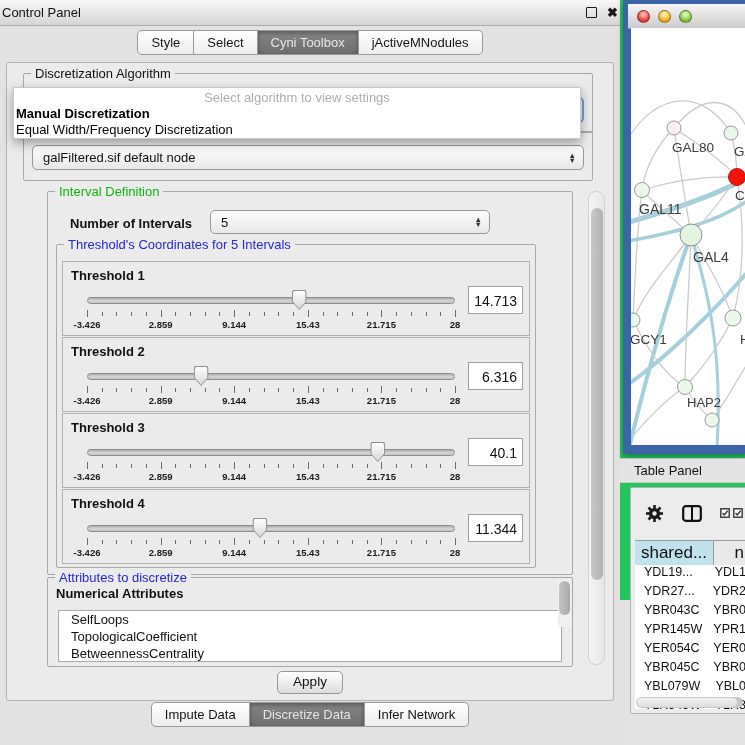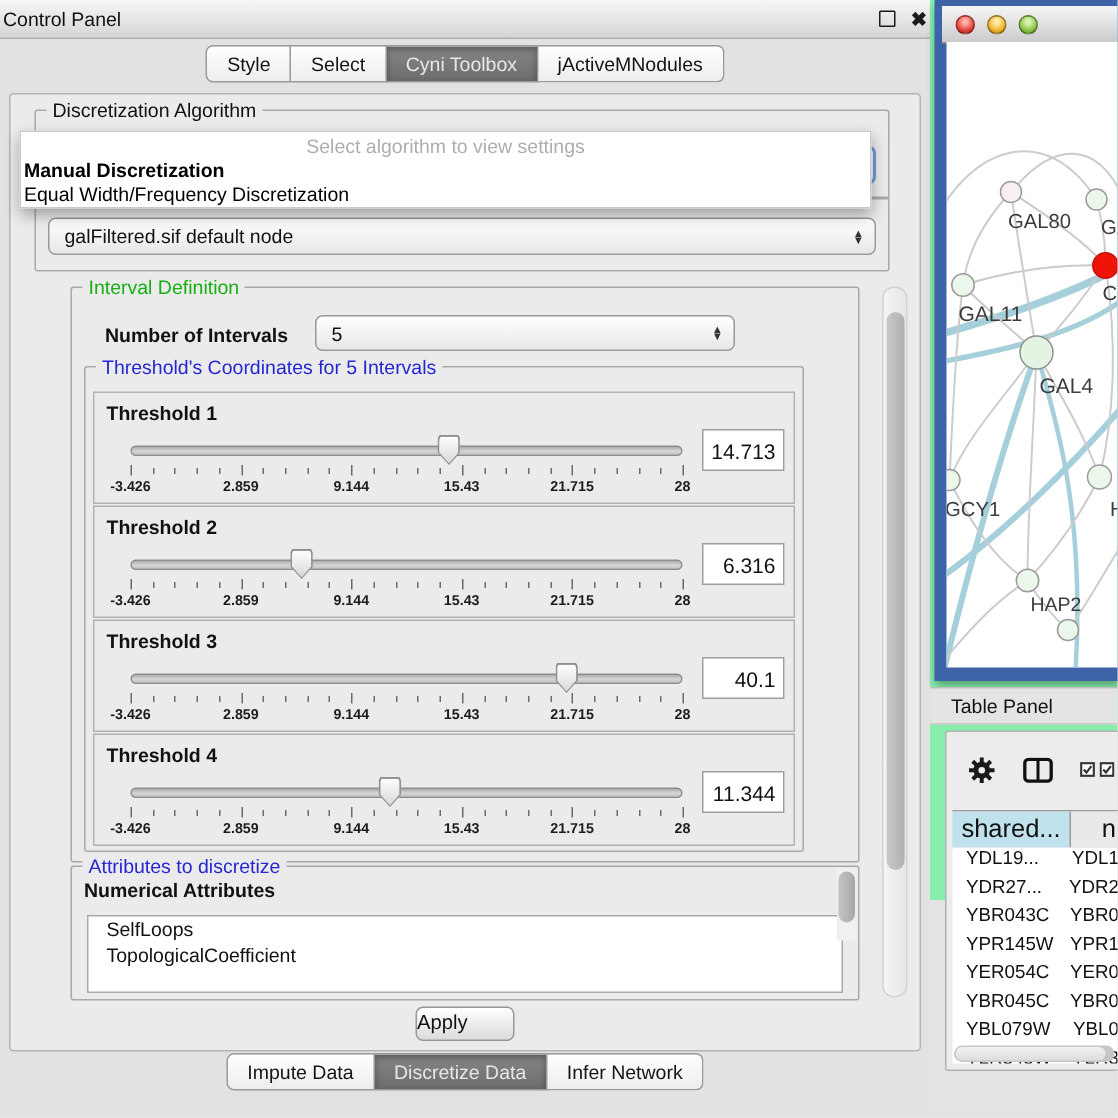--- a/index.html
+++ b/index.html
@@ -76,24 +76,24 @@
           font-size:14px;color:#111;text-align:right;line-height:28px;padding-right:5px;box-sizing:border-box}
 
   
   #attr-list{position:absolute;left:10px;top:32px;width:502px;height:50px;background:#fff;border:1px solid #a9a9a9;overflow:hidden}
   .list-item{font-size:13px;color:#111;padding-left:12px;height:17px;line-height:17px;white-space:nowrap}
   #attr-vscroll{position:absolute;right:1px;top:1px;width:13px;height:48px;background:#f0f0f0}
   #attr-vscroll .vthumb{position:absolute;left:1px;right:1px;top:2px;height:34px;background:linear-gradient(90deg,#c4c4c4,#a8a8a8);border-radius:6px}
 
   #apply-btn{left:50%;transform:translateX(-50%);top:608px;width:64px;height:21px;
              background:linear-gradient(#ffffff,#dcdcdc);border:1px solid #969696;border-radius:5px;
-             font-size:13.5px;color:#111;line-height:20px}
+             font-size:13.5px;color:#111;text-align:center;line-height:20px}
 
   
-  #right-side{left:620px;top:0;width:125px;height:600px;background:#86efac}
+  #right-side{left:620px;top:0;width:125px;height:600px;background:#22c55e}
   #net-window{position:absolute;left:3px;top:0;right:-2px;height:454px;background:#3c64a7;
               box-shadow:0 3px 6px rgba(0,0,0,.35)}
   #net-titlebar{position:absolute;left:5px;top:4px;right:0;height:24px;
               background:linear-gradient(#f6f6f6,#cbcbcb);border-bottom:1px solid #8e8e8e;
               display:flex;align-items:center;padding-left:9px;gap:8px}
   .tl{width:13px;height:13px;border-radius:50%;border:1px solid rgba(0,0,0,.35);box-sizing:border-box}
   .tl-red{background:radial-gradient(circle at 50% 32%,#ffb3ac 0 15%,#e8453c 60%,#a92019)}
   .tl-yellow{background:radial-gradient(circle at 50% 32%,#ffe9a8 0 15%,#efb62f 60%,#b07c12)}
   .tl-green{background:radial-gradient(circle at 50% 32%,#d8f2b0 0 15%,#8ec549 60%,#568f1f)}
   #net-canvas{position:absolute;left:8px;top:28px;right:0;height:417px;background:#fff;overflow:hidden}
@@ -371,20 +371,21 @@
             </div>
         </div>
       </div>
 
       <div class="group" style="left:32px;top:390px;width:524px;height:88px">
         <span class="group-title t-blue">Attributes to discretize</span>
         <span style="position:absolute;left:8px;top:8px;font-size:13px;font-weight:bold;color:#111">Numerical Attributes</span>
         <div id="attr-list">
             <div class="list-item">SelfLoops</div>
             <div class="list-item">TopologicalCoefficient</div>
+            <div class="list-item">BetweennessCentrality</div>
           </div>
         <div id="attr-vscroll">
             <div class="vthumb"></div>
           </div>
       </div>
 
     </div>
 
     <div id="main-vscroll" class="abs">
       <div class="vthumb"></div>

